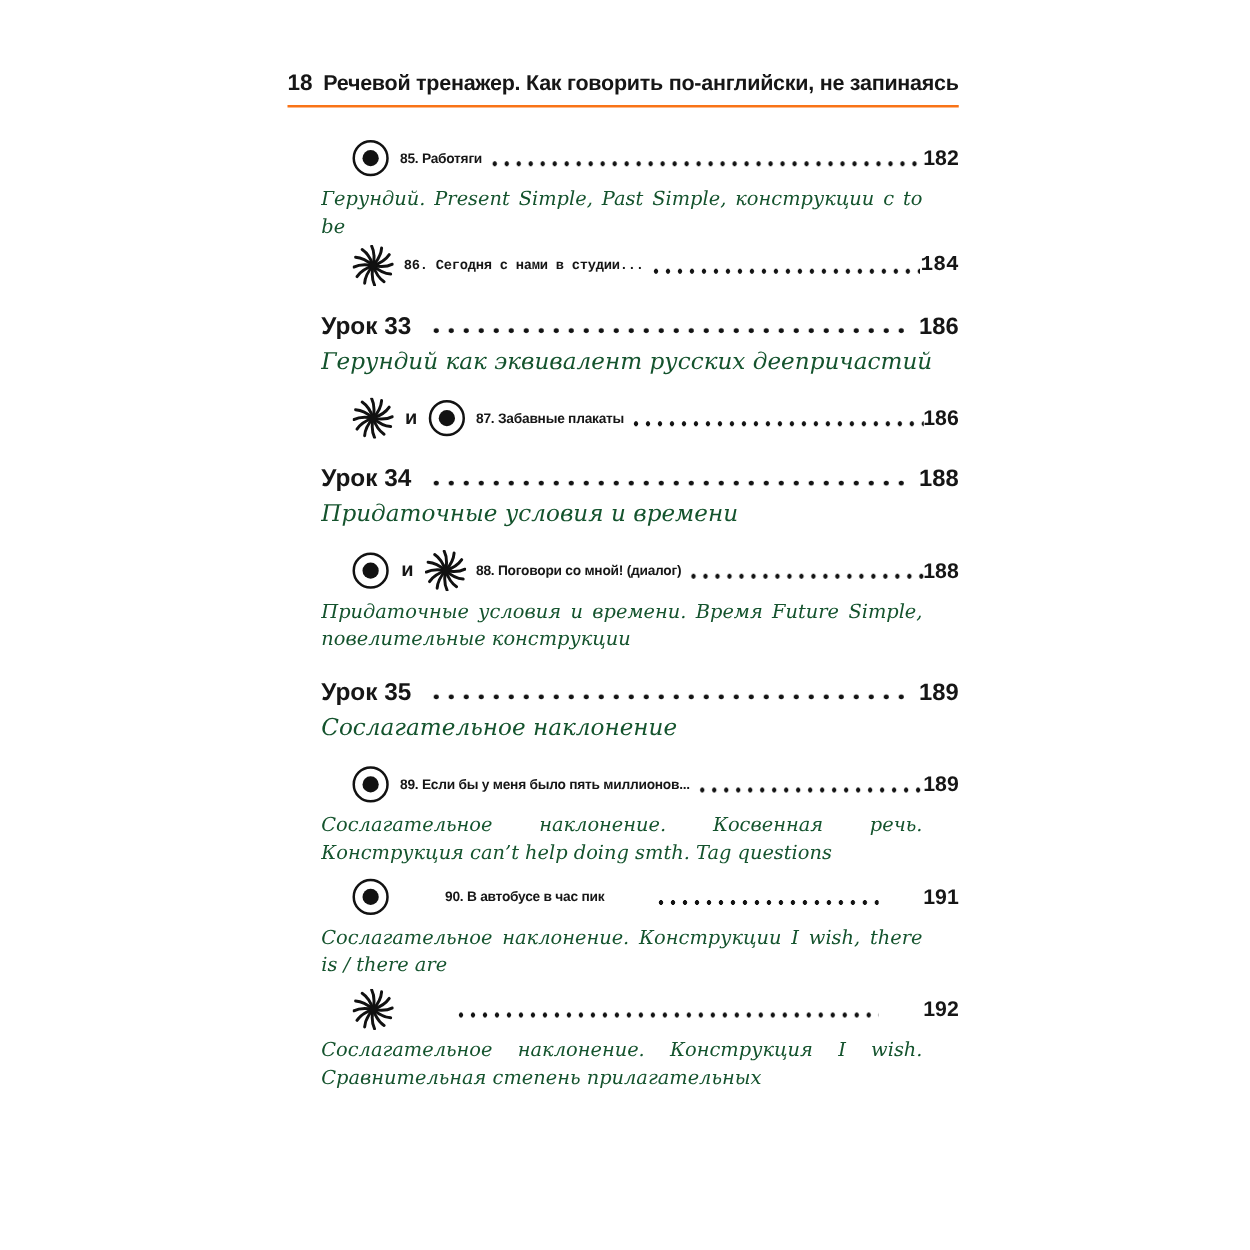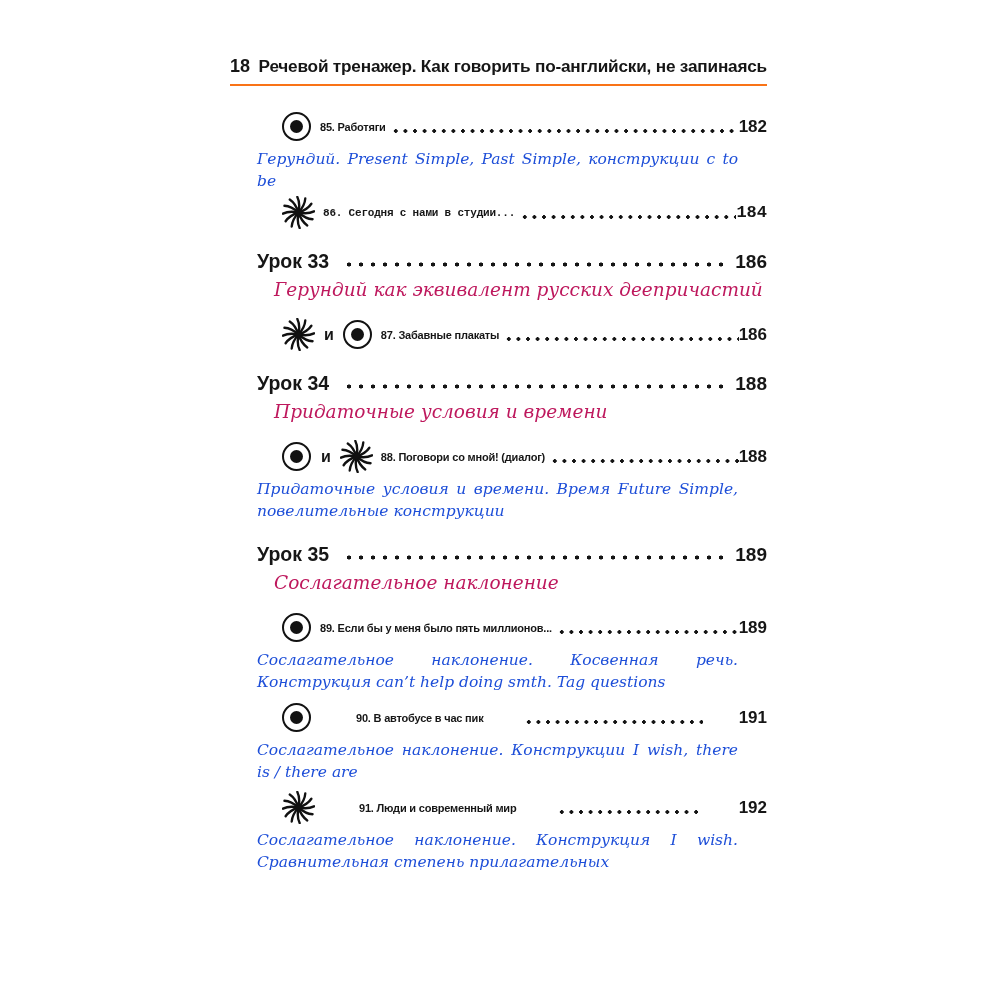--- a/index.html
+++ b/index.html
@@ -46,25 +46,25 @@
     content:"";position:absolute;inset:0;margin:auto;width:13px;height:13px;
     background:#121212;border-radius:50%;
   }
   .icon-spiral{width:33px;height:33px;flex:0 0 auto;margin-right:8px;}
   .sep{font-weight:700;font-size:16px;margin:0 9px 0 1px;}
 
   
   .desc{
     margin:5px 0 0 27px;width:481px;
     font:italic 15.5px/22px "DejaVu Serif",serif;
-    text-align:justify;color:#1d4ed8;
+    text-align:justify;color:#14532d;
   }
   .subtitle{
-    margin:5px 0 0 44px;
-    font:italic 18.5px/24px "DejaVu Serif",serif;color:#be185d;
+    margin:5px 0 0 27px;
+    font:italic 18.5px/24px "DejaVu Serif",serif;color:#14532d;
   }
 
   
   .mt-first{margin-top:24px;}
   .mt-entry{margin-top:4px;font-family:Liberation Mono, monospace;}
   .mt-entry2{margin-top:8px;gap:36px;}
   .mt-lesson{margin-top:18px;}
   .mt-subentry{margin-top:16px;}
 </style>
 </head>
@@ -173,19 +173,18 @@
     <span class="etitle">90. В автобусе в час пик</span>
     <span class="dots"></span>
     <span class="pnum">191</span>
   </div>
   <p class="desc">Сослагательное наклонение. Конструкции I wish, there is / there are</p>
 
   <div class="trow mt-entry2">
     <svg class="icon-spiral">
         <use href="#spiral"></use>
       </svg>
-    <span class="etitle">91. Люди и современный мир</span>
     <span class="dots"></span>
     <span class="pnum">192</span>
   </div>
   <p class="desc">Сослагательное наклонение. Конструкция I wish. Сравнительная степень прилагательных</p>
 
 </div>
 
 </body></html>

